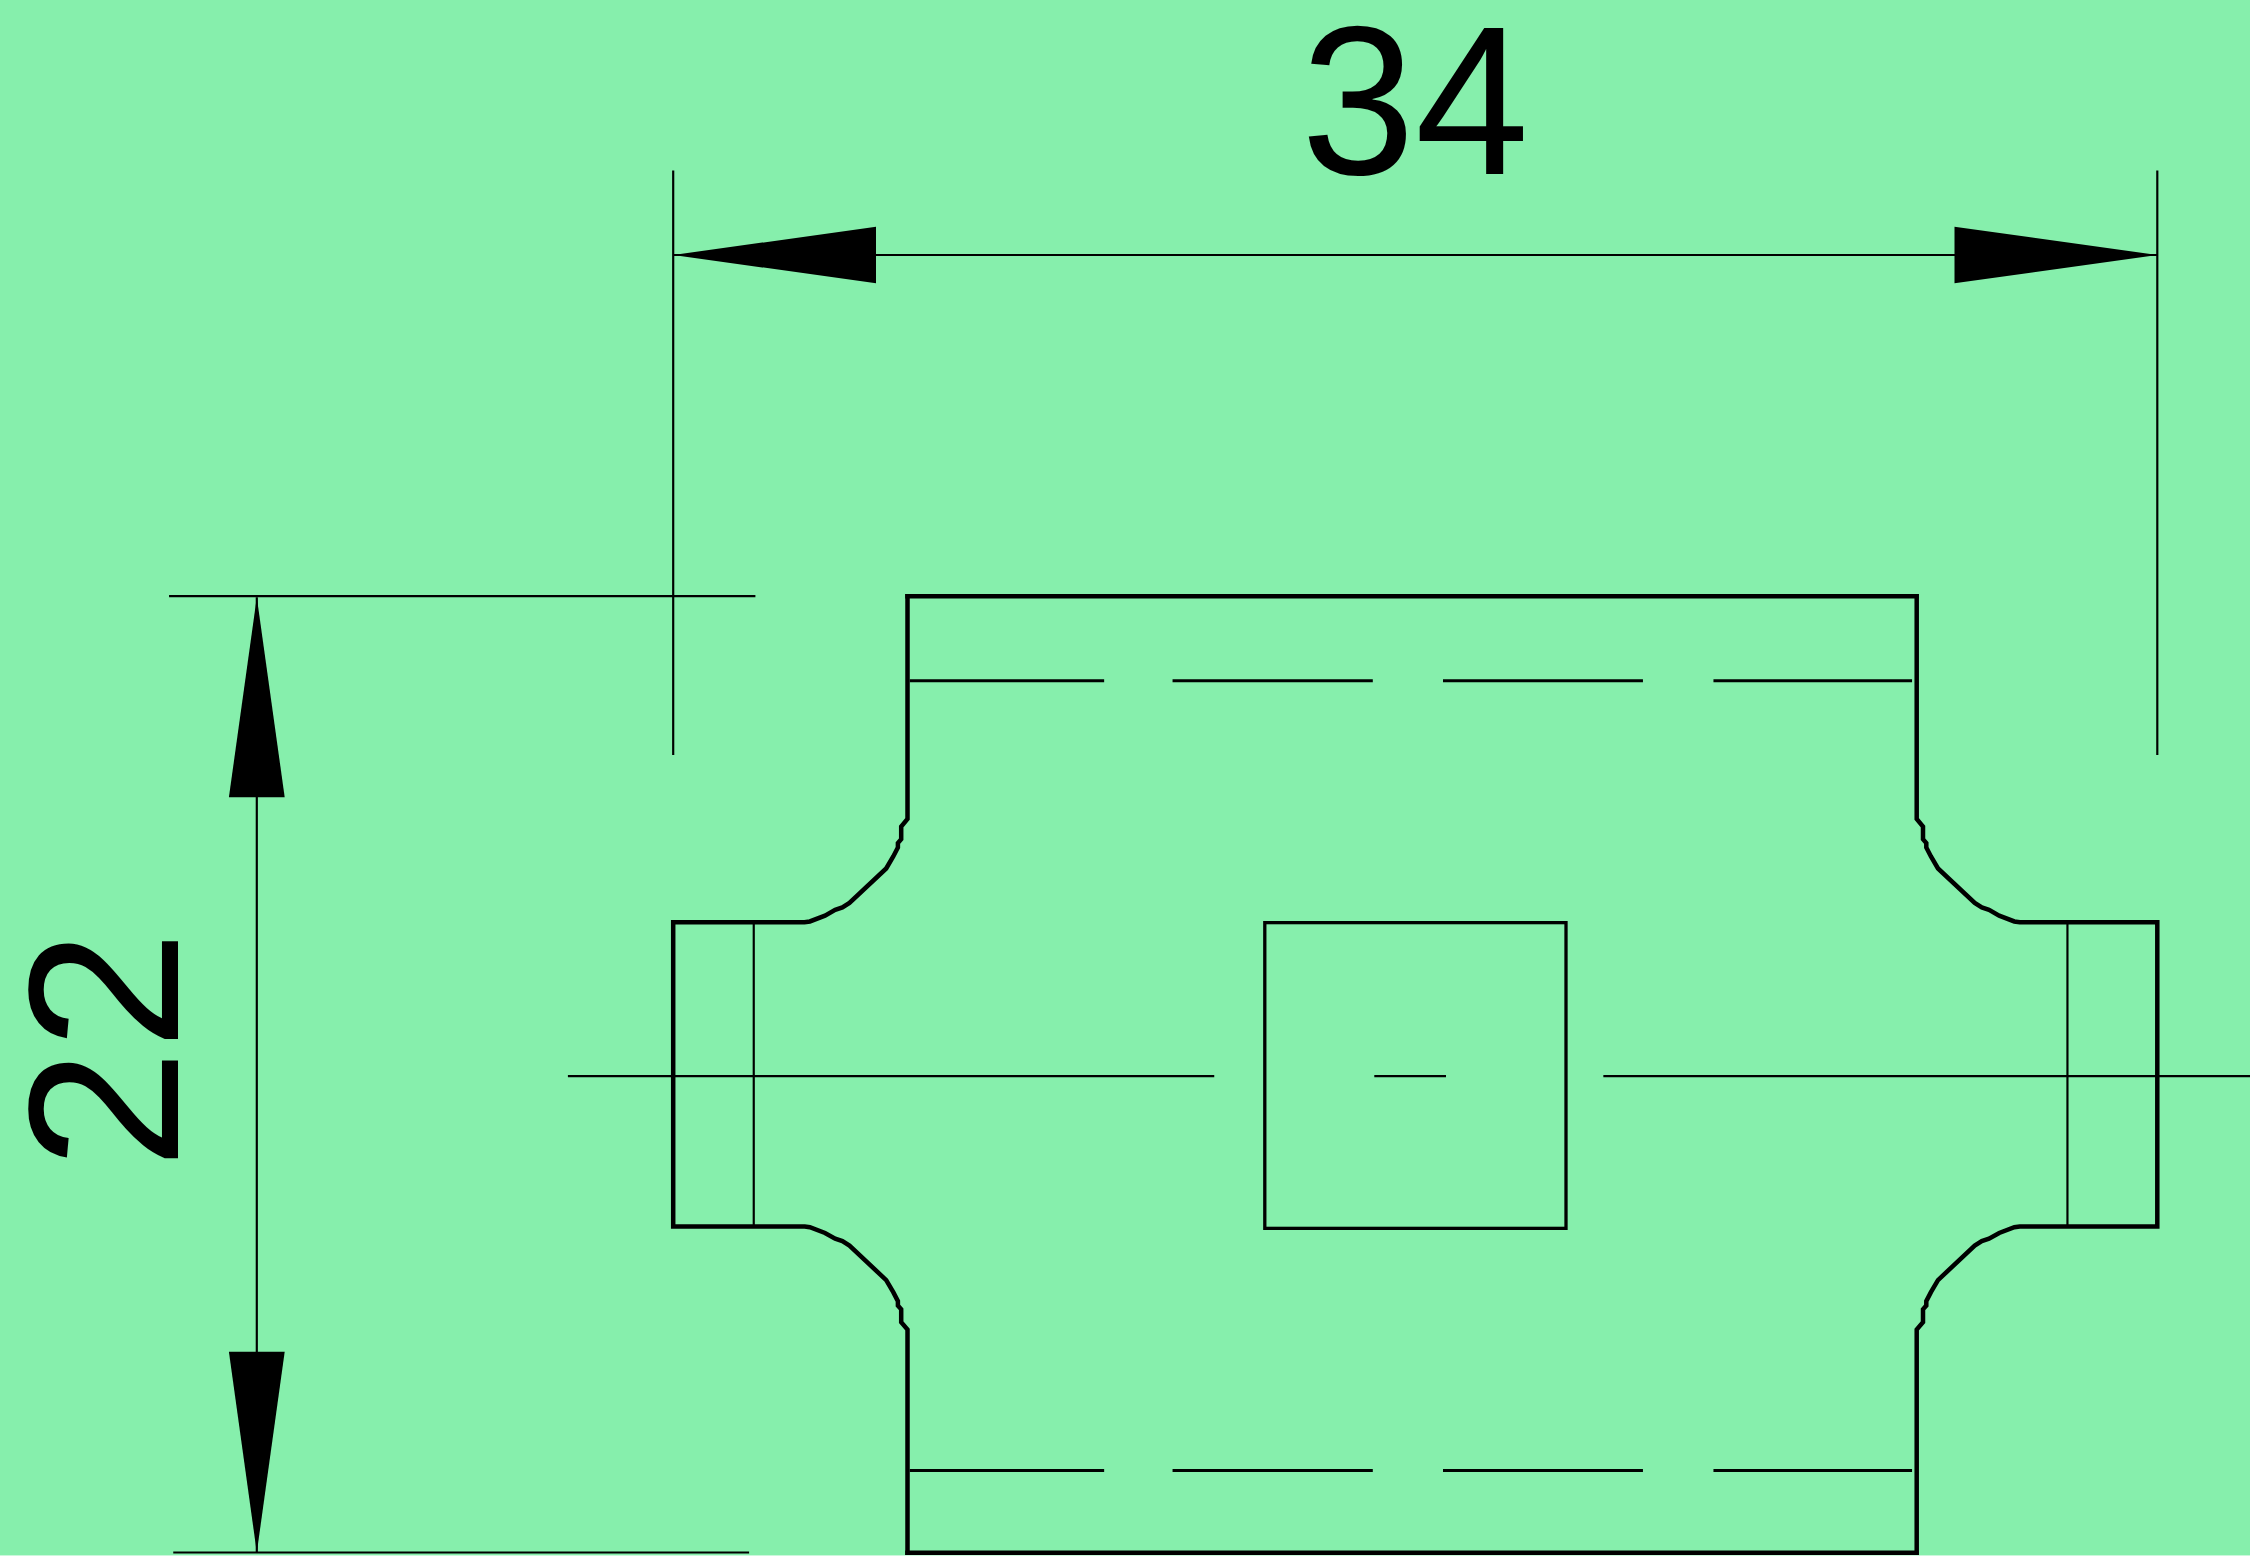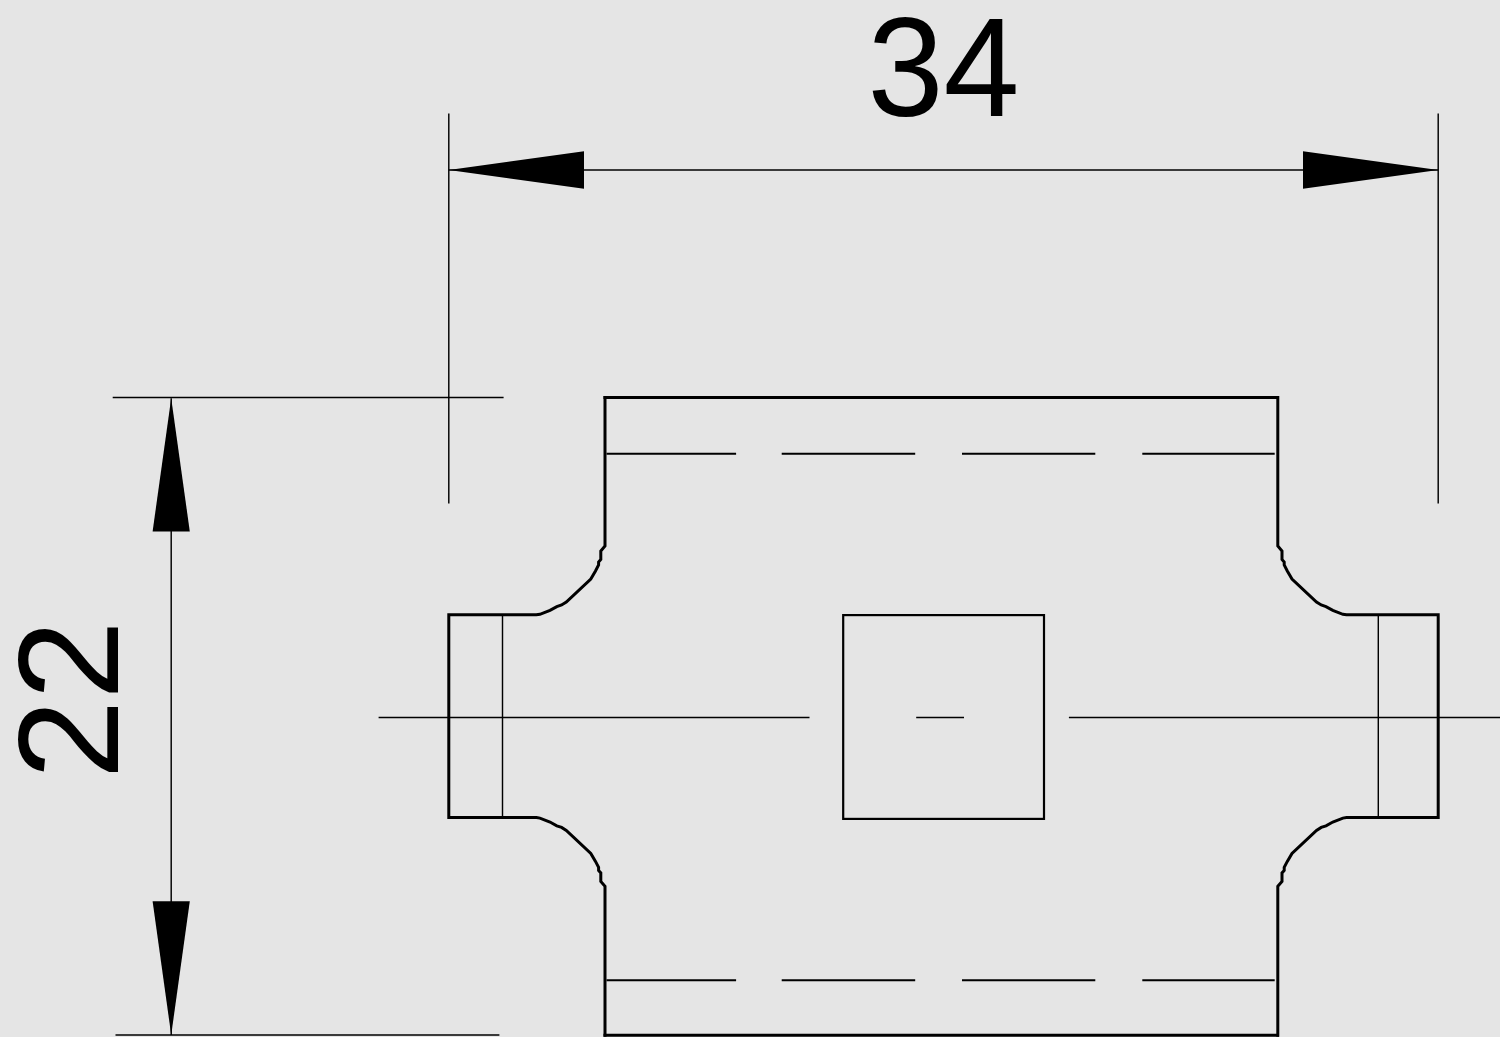--- a/index.html
+++ b/index.html
@@ -1,16 +1,16 @@
 <!DOCTYPE html>
 <html><head>
 <meta charset="utf-8">
 <style>
   html,body{margin:0;padding:0;background:#ffffff;}
-  .page{width:1500px;height:1037px;overflow:hidden;position:relative;background:#e5e5e5;}
+  .page{width:1500px;height:1037px;overflow:hidden;position:relative;background:#86efac;}
   text{font-family:"Liberation Sans", sans-serif;fill:#000000;}
 </style>
 </head>
 <body>
 <div class="page">
 <svg width="1500" height="1037" viewBox="0 0 1500 1037" xmlns="http://www.w3.org/2000/svg">
 
   <g stroke="#000" stroke-width="3" fill="none" stroke-linecap="butt">
 
     <path d="M 603.5,397.5 H 1279"></path>

